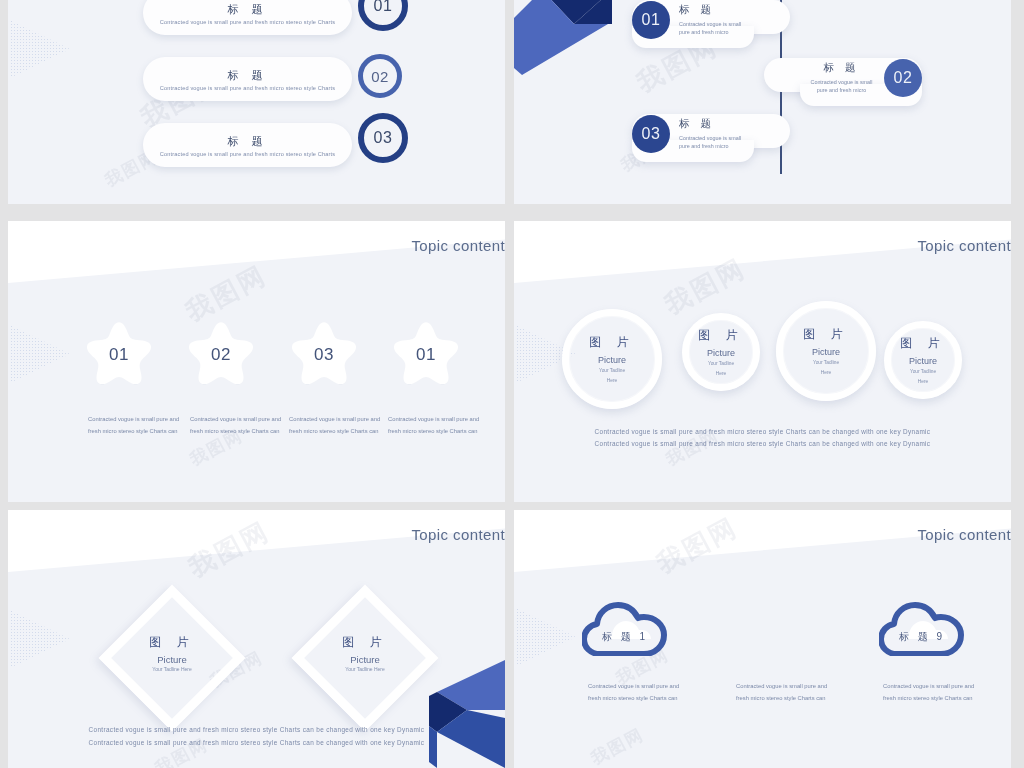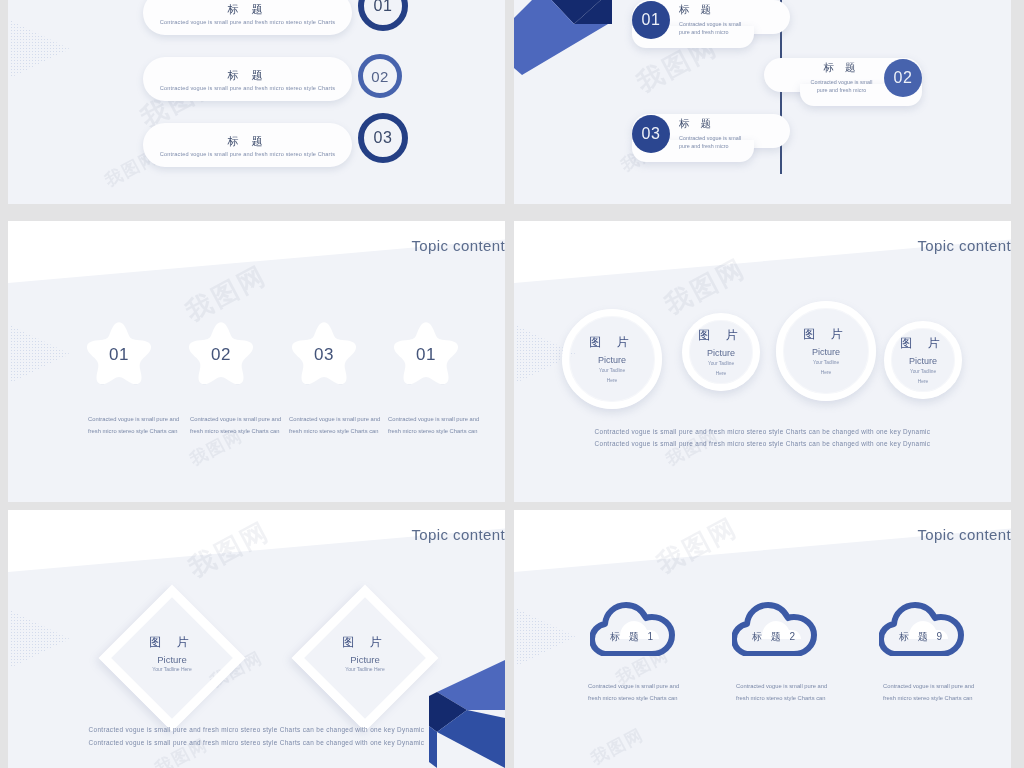--- a/index.html
+++ b/index.html
@@ -374,40 +374,31 @@
   </div>
 
   <div class="panel" id="p-br">
     <div class="diag-band"></div>
     <div class="panel-title">Topic content</div>
     <div class="halftone" style="left:2px; top:98px;"></div>
     <div class="wm" style="left:140px; top:18px;">我图网</div>
     <div class="wm sm" style="left:100px; top:145px;">我图网</div>
     <div class="wm sm" style="left:75px; top:225px;">我图网</div>
 
-    <div class="cloud-wrap" style="left:76px; top:92px;">
+    <div class="cloud-wrap" style="left:68px; top:92px;">
       <svg width="86" height="54" viewBox="0 0 86 54">
         <path d="M18,52 C8,52 2,45 2,37 C2,29 8,23 15,22 C16,11 25,3 36,3 C45,3 52,8 56,16
                  C58,15 60,15 62,15 C73,15 82,23 82,33 C82,44 73,52 62,52 Z" fill="none" stroke="#3c5aa6" stroke-width="6" stroke-linejoin="round"></path>
         <path d="M30,34 C30,26 36,19 44,19 C50,19 55,23 57,28 C58,28 59,28 60,28
                  C65,28 69,32 69,37 L26,37 C26,35 28,34 30,34 Z" fill="#ffffff" opacity="0.95"></path>
       </svg>
       <div class="lbl">标 题 1</div>
     </div>
     <div class="col-desc" style="left:74px; top:170px;">Contracted vogue is small pure and fresh micro stereo style Charts can</div>
 
-    <div class="cloud-wrap" style="left:218px; top:92px;">
-      <svg width="86" height="54" viewBox="0 0 86 54">
-        <path d="M18,52 C8,52 2,45 2,37 C2,29 8,23 15,22 C16,11 25,3 36,3 C45,3 52,8 56,16
-                 C58,15 60,15 62,15 C73,15 82,23 82,33 C82,44 73,52 62,52 Z" fill="none" stroke="#3c5aa6" stroke-width="6" stroke-linejoin="round"></path>
-        <path d="M30,34 C30,26 36,19 44,19 C50,19 55,23 57,28 C58,28 59,28 60,28
-                 C65,28 69,32 69,37 L26,37 C26,35 28,34 30,34 Z" fill="#ffffff" opacity="0.95"></path>
-      </svg>
-      <div class="lbl">标 题 2</div>
-    </div>
     <div class="col-desc" style="left:222px; top:170px;">Contracted vogue is small pure and fresh micro stereo style Charts can</div>
 
     <div class="cloud-wrap" style="left:365px; top:92px;">
       <svg width="86" height="54" viewBox="0 0 86 54">
         <path d="M18,52 C8,52 2,45 2,37 C2,29 8,23 15,22 C16,11 25,3 36,3 C45,3 52,8 56,16
                  C58,15 60,15 62,15 C73,15 82,23 82,33 C82,44 73,52 62,52 Z" fill="none" stroke="#3c5aa6" stroke-width="6" stroke-linejoin="round"></path>
         <path d="M30,34 C30,26 36,19 44,19 C50,19 55,23 57,28 C58,28 59,28 60,28
                  C65,28 69,32 69,37 L26,37 C26,35 28,34 30,34 Z" fill="#ffffff" opacity="0.95"></path>
       </svg>
       <div class="lbl">标 题 9</div>

